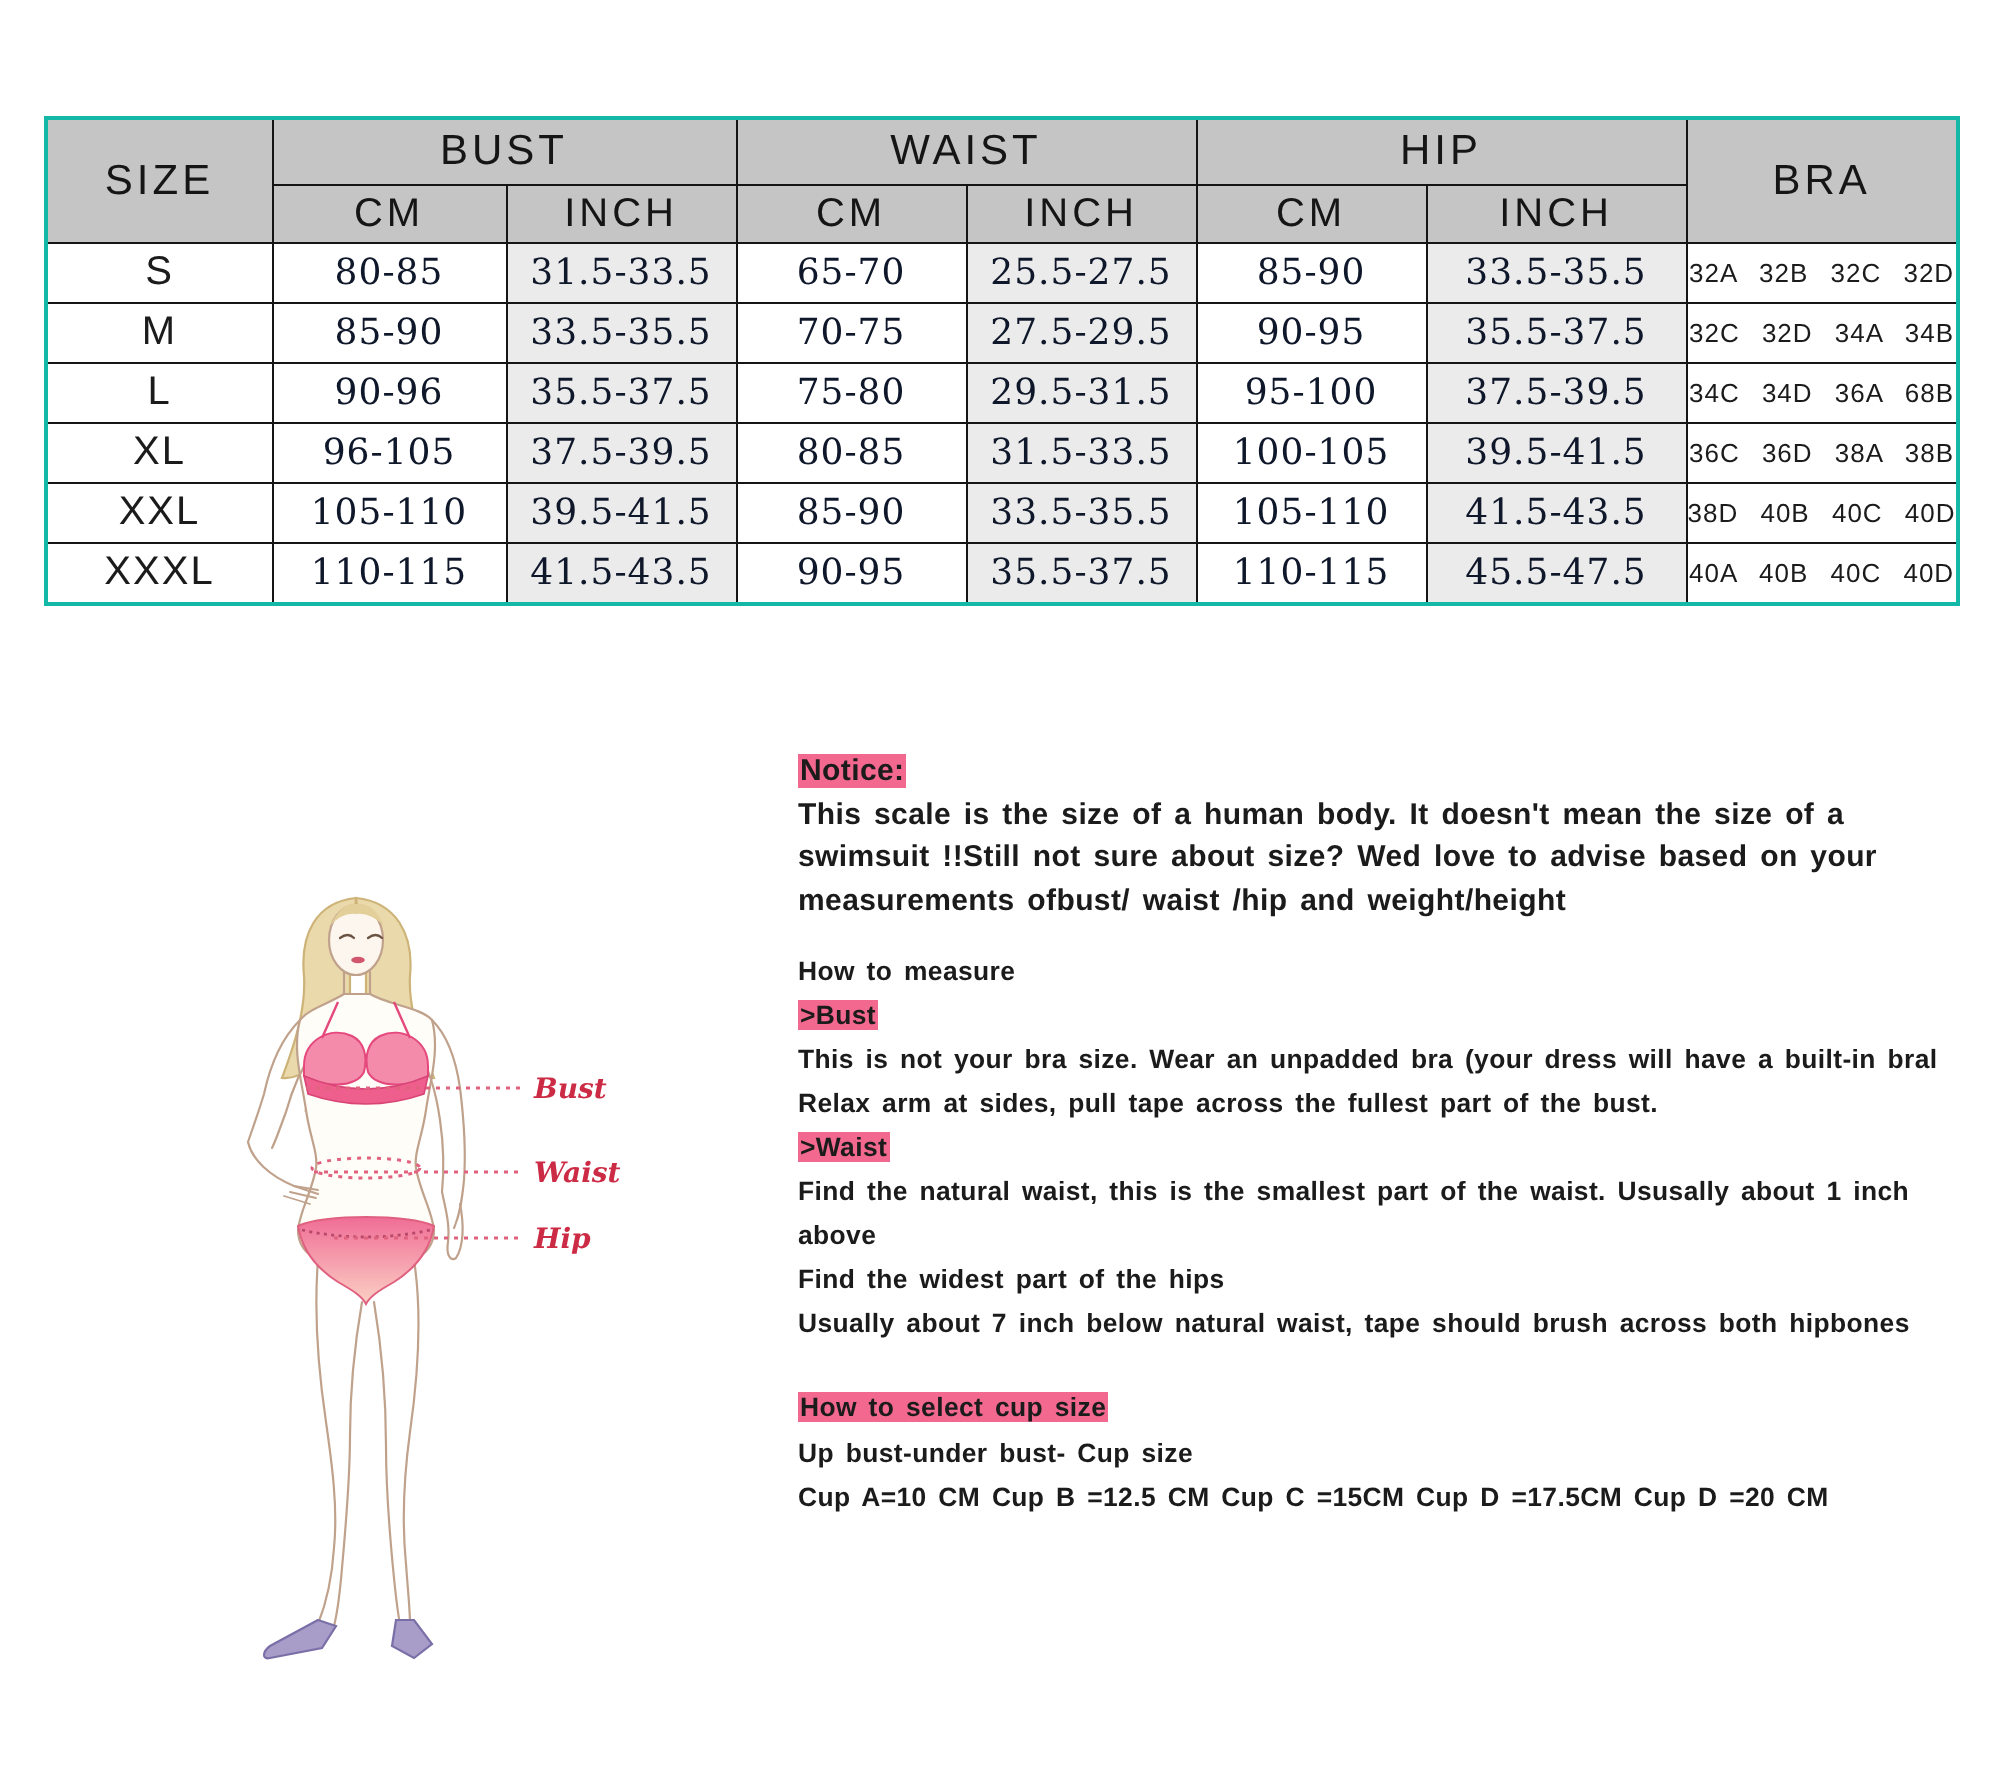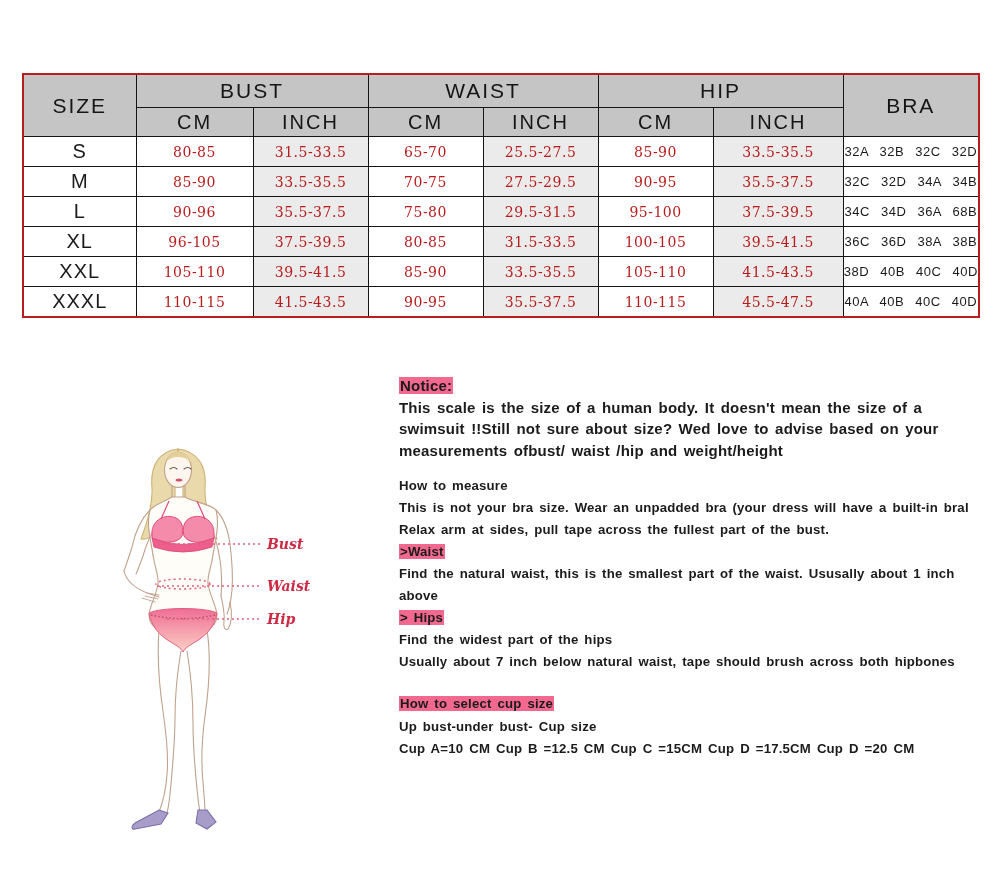--- a/index.html
+++ b/index.html
@@ -2,36 +2,36 @@
 <html><head>
 <meta charset="utf-8">
 <style>
   html,body{margin:0;padding:0;}
   body{
     width:1000px;height:895px;position:relative;background:#ffffff;
     font-family:"Liberation Sans",sans-serif;color:#1b1b1b;overflow:hidden;
   }
   
   .size-table{
-    position:absolute;left:22px;top:73px;width:956px;
-    border-collapse:collapse;table-layout:fixed;border:2px solid #b91c1c;
+    position:absolute;left:22px;top:58px;width:956px;
+    border-collapse:collapse;table-layout:fixed;border:2px solid #14b8a6;
   }
   .size-table th,.size-table td{
     border:1px solid #151515;text-align:center;vertical-align:middle;padding:0;
     overflow:hidden;white-space:nowrap;
   }
   .size-table thead th{
     background:#c5c5c5;font-size:21px;font-weight:400;letter-spacing:2px;color:#151515;
   }
   .size-table thead tr.grp-row th{height:32px;}
   .size-table thead tr.sub-row th{height:28px;font-size:20px;}
   .size-table tbody td{height:29px;background:#ffffff;}
   .size-table td.sz{font-size:20px;letter-spacing:1px;}
   .size-table td.cm,.size-table td.in{
-    font-family:"DejaVu Serif",serif;font-size:14px;color:#b91c1c;letter-spacing:0.5px;
+    font-family:"DejaVu Serif",serif;font-size:18px;color:#0f172a;letter-spacing:0.5px;
   }
   .size-table td.in{background:#ebebeb;text-align:center;}
   .size-table td.bra{font-size:13px;word-spacing:7px;letter-spacing:0.5px;}
   
   .figure-svg{position:absolute;left:95px;top:443px;}
   
   .info{position:absolute;left:399px;top:375px;width:585px;font-weight:bold;}
   .info .line{letter-spacing:0.2px;word-spacing:2px;}
   .n-title,.para1{font-size:15px;line-height:21.5px;}
   .para2{font-size:13.2px;line-height:25px;margin-top:26px;}
@@ -203,25 +203,25 @@
 
   <div class="para1">
     <div class="line">This scale is the size of a human body. It doesn't mean the size of a</div>
     <div class="line">swimsuit !!Still not sure about size? Wed love to advise based on your</div>
     <div class="line">measurements ofbust/ waist /hip and weight/height</div>
   </div>
 
 
   <div class="measure">
     <div class="line">How to measure</div>
+    <div class="line"><span class="hl">&gt;Bust</span></div>
     <div class="line">This is not your bra size. Wear an unpadded bra (your dress will have a built-in bral</div>
     <div class="line">Relax arm at sides, pull tape across the fullest part of the bust.</div>
     <div class="line"><span class="hl">&gt;Waist</span></div>
     <div class="line">Find the natural waist, this is the smallest part of the waist. Ususally about 1 inch above</div>
-    <div class="line"><span class="hl">&gt; Hips</span></div>
     <div class="line">Find the widest part of the hips</div>
     <div class="line">Usually about 7 inch below natural waist, tape should brush across both hipbones</div>
   </div>
 
   <div class="cup">
     <div class="line"><span class="hl">How to select cup size</span></div>
     <div class="line">Up bust-under bust- Cup size</div>
     <div class="line cupline2">Cup A=10 CM Cup B =12.5 CM Cup C =15CM Cup D =17.5CM Cup D =20 CM</div>
   </div>
 </div>

